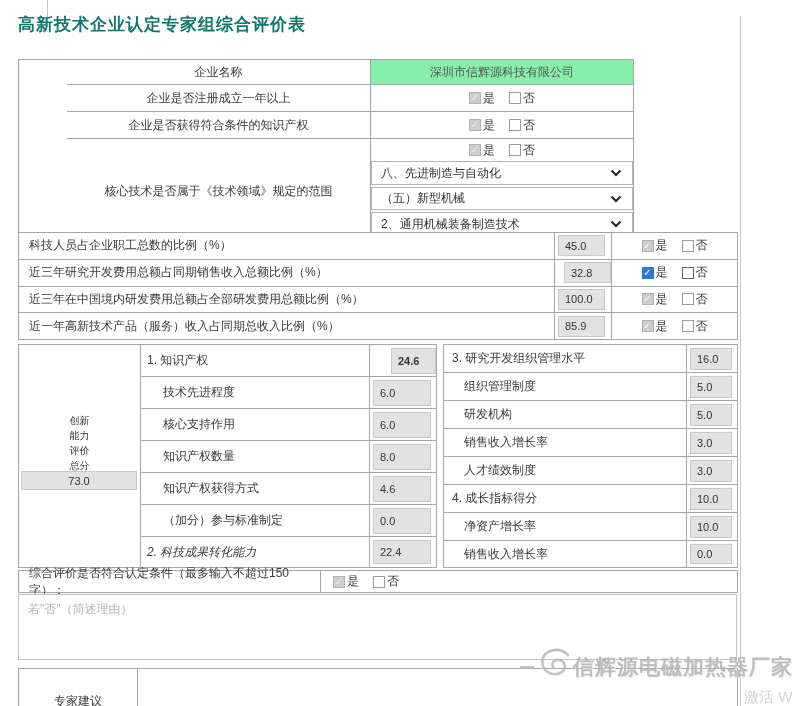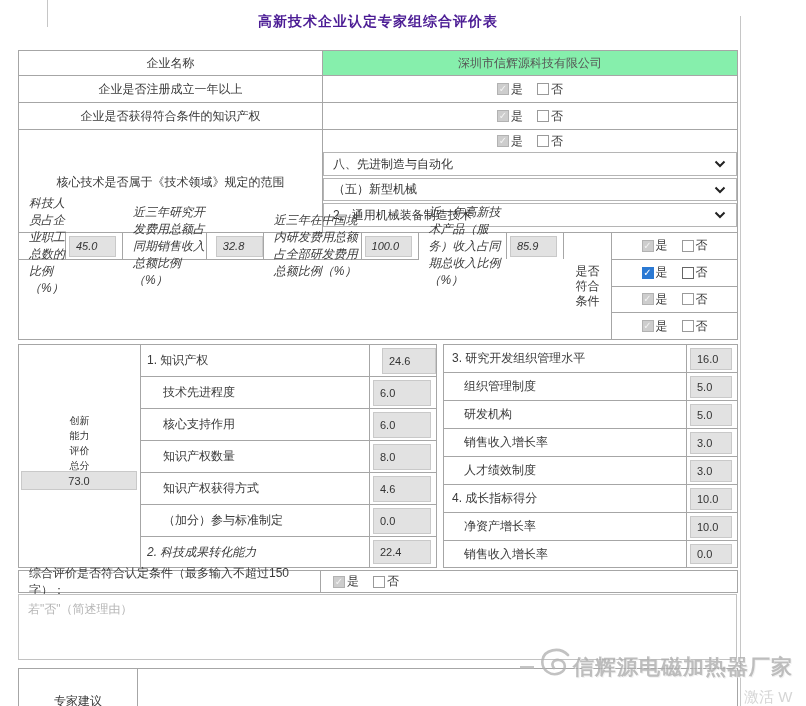--- a/index.html
+++ b/index.html
@@ -1,19 +1,19 @@
 <!DOCTYPE html>
 <html><head>
 <meta charset="utf-8">
 <style>
   html,body{margin:0;padding:0;background:#fff;}
   .page{position:relative;width:806px;height:706px;background:#fff;overflow:hidden;
         font-family:"Liberation Sans","DejaVu Sans",sans-serif;color:#333;}
-  .title{position:absolute;left:18px;top:13px;width:720px;text-align:center;
-         font-size:14px;font-weight:bold;color:#4c1d95;letter-spacing:1px;}
+  .title{position:absolute;left:18px;top:13px;width:720px;
+         font-size:17px;font-weight:bold;color:#0f766e;letter-spacing:1px;}
   .vline{position:absolute;width:1px;background:#c6c6c6;}
   .tbl{position:absolute;border:1px solid #a6a6a6;box-sizing:border-box;background:#fff;}
   .row{display:flex;box-sizing:border-box;}
   .cell{box-sizing:border-box;font-size:12px;display:flex;align-items:center;color:#3a3a3a;}
   .bR{border-right:1px solid #a6a6a6;} .bB{border-bottom:1px solid #a6a6a6;}
   .center{justify-content:center;text-align:center;}
   .padL{padding-left:10px;}
   .pre{white-space:pre-line;line-height:15px;text-align:center;}
   .graybox{background:#e2e2e2;border:1px solid #c9c9c9;font-size:11px;color:#333;
            display:flex;align-items:center;box-sizing:border-box;padding-left:6px;}
@@ -50,21 +50,21 @@
 </head>
 <body>
 
 <div class="page">
 
   <div class="vline" style="left:47px;top:0;height:27px;"></div>
   <div class="vline" style="left:740px;top:16px;height:690px;"></div>
 
   <div class="title">高新技术企业认定专家组综合评价表</div>
 
-  <div class="tbl" style="left:18px;top:50px;width:720px;">
+  <div class="tbl" style="left:18px;top:59px;width:616px;padding-left:48px;">
     <div class="row bB" style="height:25px;">
       <div class="cell bR center" style="width:304px;">企业名称</div>
       <div class="cell center" style="flex:1;background:#86efac;color:#555;">深圳市信辉源科技有限公司</div>
     </div>
     <div class="row bB" style="height:27px;">
       <div class="cell bR center" style="width:304px;">企业是否注册成立一年以上</div>
       <div class="cell center" style="flex:1;">
         <span class="cbg">
           <span class="cb grey"></span>
           <span class="cbl">是</span>
@@ -111,21 +111,21 @@
           <span>2、通用机械装备制造技术</span>
           <span><svg width="12" height="8" viewBox="0 0 12 8">
                 <path d="M1.5 1.5 L6 6 L10.5 1.5" fill="none" stroke="#222" stroke-width="2"></path>
               </svg></span>
         </div>
       </div>
     </div>
   </div>
 
   <div class="tbl" style="left:18px;top:232px;width:720px;height:108px;display:flex;">
-    <div style="flex:1;display:flex;flex-direction:row;font-style:italic;">
+    <div style="flex:1;display:flex;flex-direction:column;">
       <div class="row bB" style="height:27px;">
         <div class="cell bR padL" style="flex:1;">科技人员占企业职工总数的比例（%）</div>
         <div class="cell bR" style="width:57px;">
           <span class="graybox" style="width:47px;height:21px;margin-left:3px;">45.0</span>
         </div>
       </div>
       <div class="row bB" style="height:27px;">
         <div class="cell bR padL" style="flex:1;">近三年研究开发费用总额占同期销售收入总额比例（%）</div>
         <div class="cell bR" style="width:57px;justify-content:flex-end;">
           <span class="graybox" style="width:47px;height:21px;margin-left:3px;">32.8</span>
@@ -137,23 +137,20 @@
           <span class="graybox" style="width:47px;height:21px;margin-left:3px;">100.0</span>
         </div>
       </div>
       <div class="row" style="height:26px;">
         <div class="cell bR padL" style="flex:1;">近一年高新技术产品（服务）收入占同期总收入比例（%）</div>
         <div class="cell bR" style="width:57px;">
           <span class="graybox" style="width:47px;height:21px;margin-left:3px;">85.9</span>
         </div>
       </div>
     </div>
-    <div class="cell bR center pre" style="width:48px;">是否
-符合
-条件</div>
     <div style="width:125px;display:flex;flex-direction:column;">
       <div class="cell bB center" style="height:27px;">
         <span class="cbg">
             <span class="cb grey"></span>
             <span class="cbl">是</span>
             <span class="cb"></span>
             <span class="cbl last">否</span>
           </span>
       </div>
       <div class="cell bB center" style="height:27px;">
@@ -188,21 +185,21 @@
       <div class="totlines pre">创新
 能力
 评价
 总分</div>
       <div class="totbox graybox">73.0</div>
     </div>
     <div style="flex:1;display:flex;flex-direction:column;">
       <div class="row bB" style="height:32px;">
           <div class="cell bR" style="flex:1;padding-left:6px;">1. 知识产权</div>
           <div class="cell" style="width:66px;">
-            <span class="graybox" style="width:58px;height:26px;margin-left:12px;">24.6</span>
+            <span class="graybox" style="width:58px;height:26px;margin-left:21px;font-weight:bold;">24.6</span>
           </div>
         </div>
       <div class="row bB" style="height:32px;">
           <div class="cell bR" style="flex:1;padding-left:22px;">技术先进程度</div>
           <div class="cell" style="width:66px;">
             <span class="graybox" style="width:58px;height:26px;margin-left:3px;">6.0</span>
           </div>
         </div>
       <div class="row bB" style="height:32px;">
           <div class="cell bR" style="flex:1;padding-left:22px;">核心支持作用</div>

